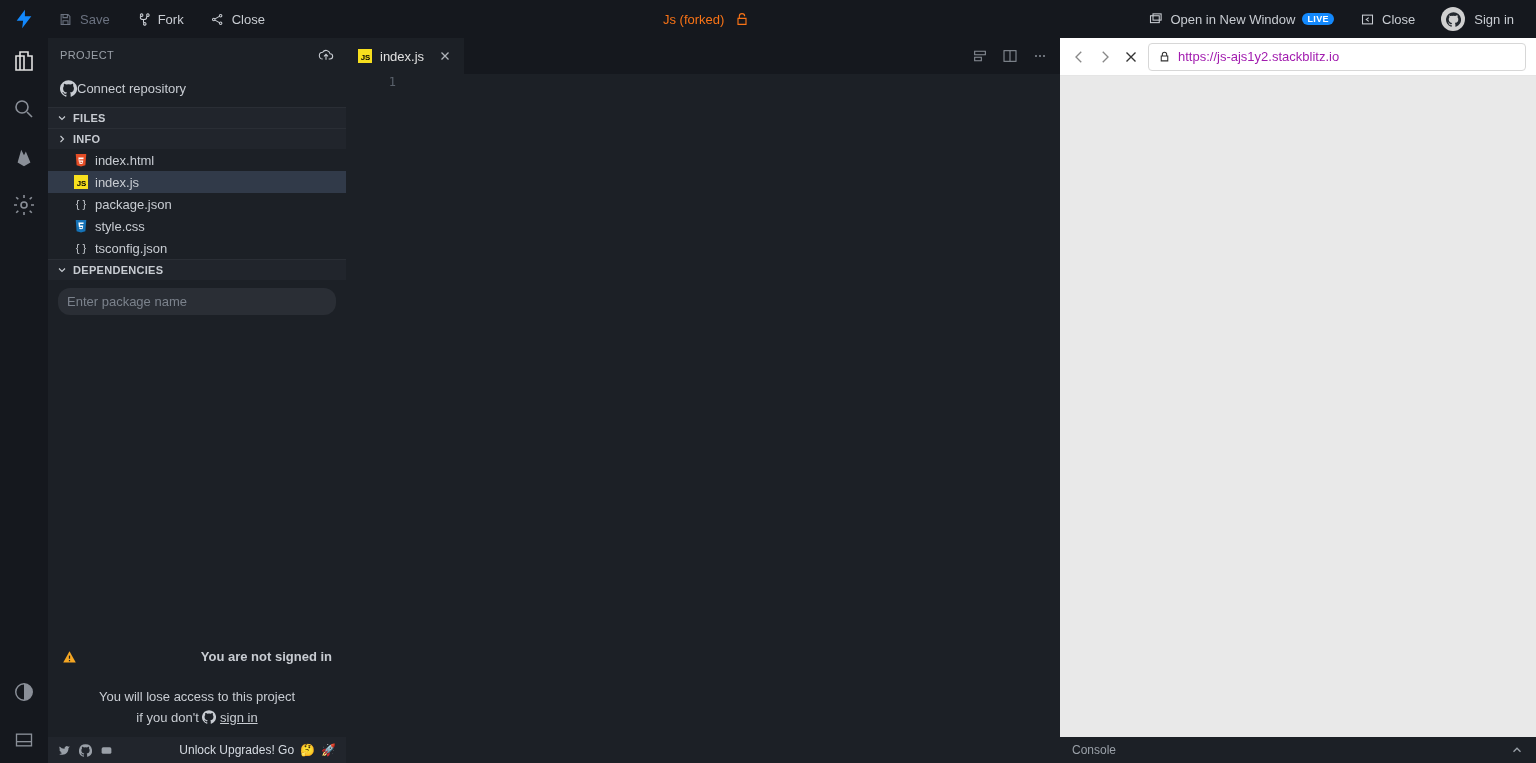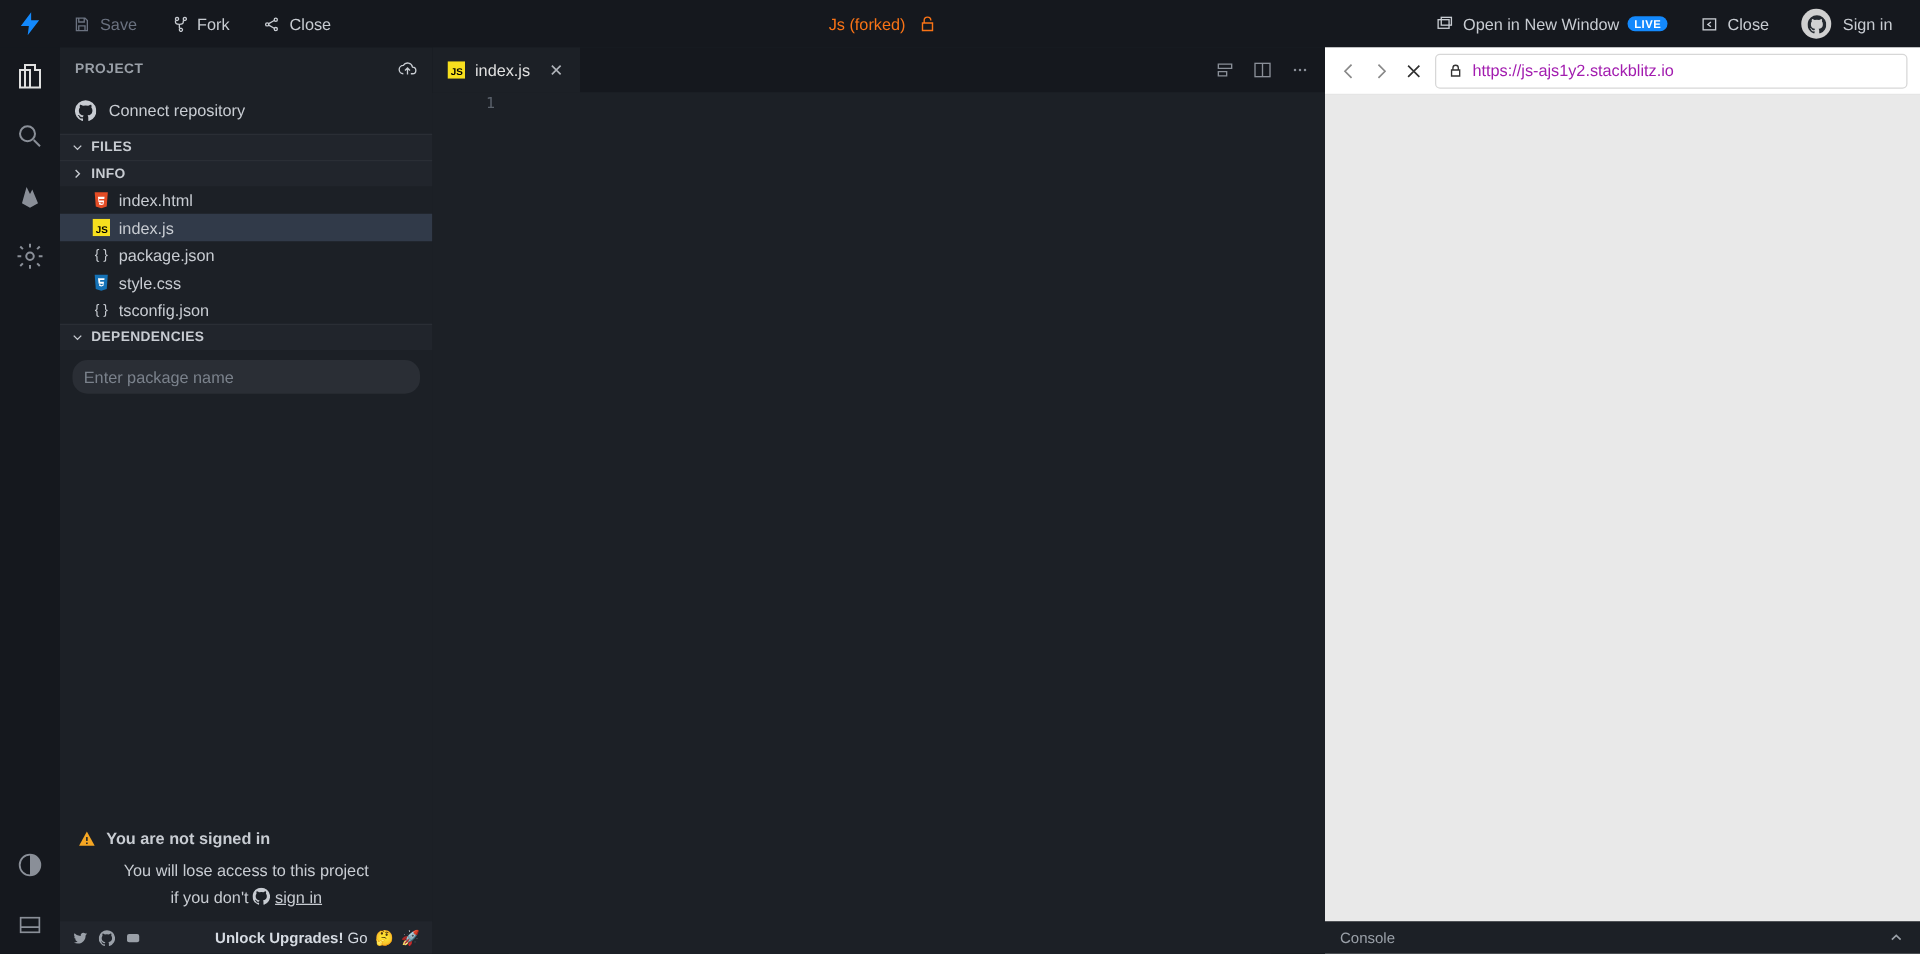--- a/index.html
+++ b/index.html
@@ -99,27 +99,25 @@
     }
     .sidebar-header {
       height: 34px;
       display: flex;
       align-items: center;
       padding: 0 12px;
       font-size: 11px;
       letter-spacing: 0.4px;
       color: #9aa0a8;
       justify-content: space-between;
-      font-weight: bold;
     }
     .connect-repo {
       padding: 8px 12px 10px 12px;
       display: flex;
       align-items: center;
-      gap: 10px;
       color: #c8ccd2;
     }
     .section-head {
       display: flex;
       align-items: center;
       gap: 5px;
       padding: 4px 8px;
       font-size: 11px;
       font-weight: 700;
       color: #c8ccd2;
@@ -156,41 +154,41 @@
     .signin-notice {
       padding: 12px 14px 8px 14px;
       text-align: center;
       color: #c8ccd2;
       font-size: 13px;
       line-height: 1.6;
     }
     .signin-notice .head {
       display: flex;
       align-items: center;
-      justify-content: flex-start;
+      justify-content: space-between;
       gap: 8px;
       font-weight: 700;
-      margin-bottom: 6px;
+      margin-bottom: 20px;
     }
     .signin-link { text-decoration: underline; }
     .sidebar-footer {
       height: 26px;
       background: #21252c;
       display: flex;
       align-items: center;
       padding: 0 10px;
       gap: 8px;
       font-size: 12px;
       color: #9aa0a8;
       justify-content: space-between;
     }
     .sidebar-footer .right { display:flex; align-items:center; gap:6px; }
     .sidebar-footer .left { display:flex; align-items:center; gap:8px; }
     .unlock { color:#d6dbe2; }
-    .unlock b { font-weight:700; }
+    .unlock b { font-weight:400; }
     .editor {
       flex: 1;
       min-width: 0;
       background: #1c2026;
       display: flex;
       flex-direction: column;
     }
     .tabs-row {
       height: 36px;
       background: #15181e;

